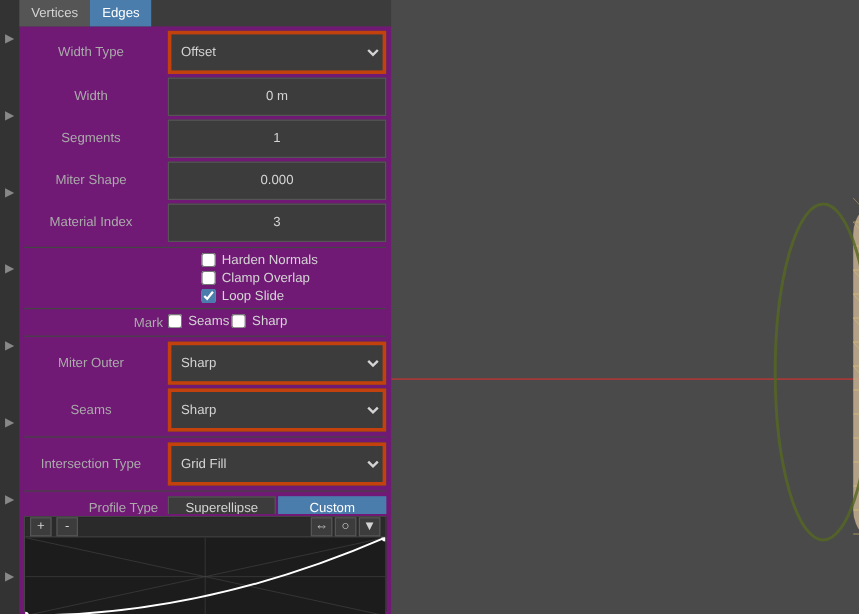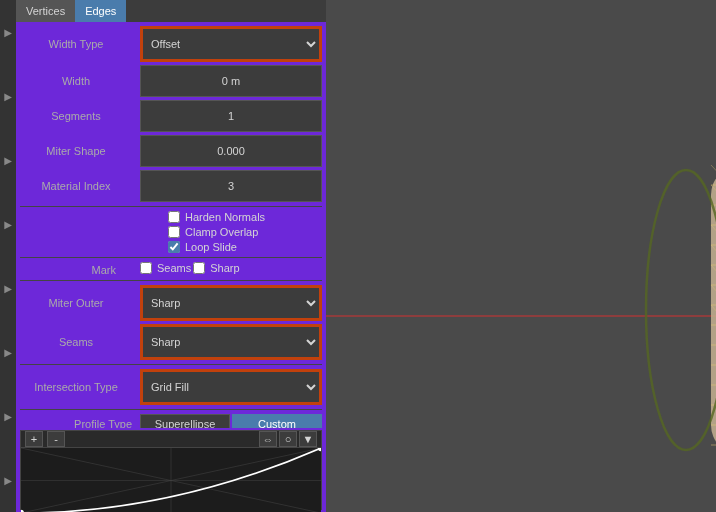--- a/index.html
+++ b/index.html
@@ -11,21 +11,21 @@
       font-size: 12px;
       color: #d4d4d4;
       overflow: hidden;
       display: flex;
     }
 
     
     .left-panel {
       width: 310px;
       height: 512px;
-      background: #6d28d9;
+      background: #701a75;
       flex-shrink: 0;
       display: flex;
       flex-direction: column;
     }
 
     .top-tabs {
       display: flex;
       background: #3c3c3c;
       height: 22px;
       align-items: center;
@@ -115,21 +115,21 @@
     }
 
     .mark-section {
       display: flex;
       align-items: flex-start;
       margin-bottom: 3px;
     }
     .mark-label {
       text-align: right;
       width: 120px;
-      padding-right: 24px;
+      padding-right: 4px;
       color: #aaa;
       font-size: 11px;
       padding-top: 2px;
       flex-shrink: 0;
     }
     .mark-checks {
       display: flex;
       gap: 2px;
     }
     .mark-check-item {

